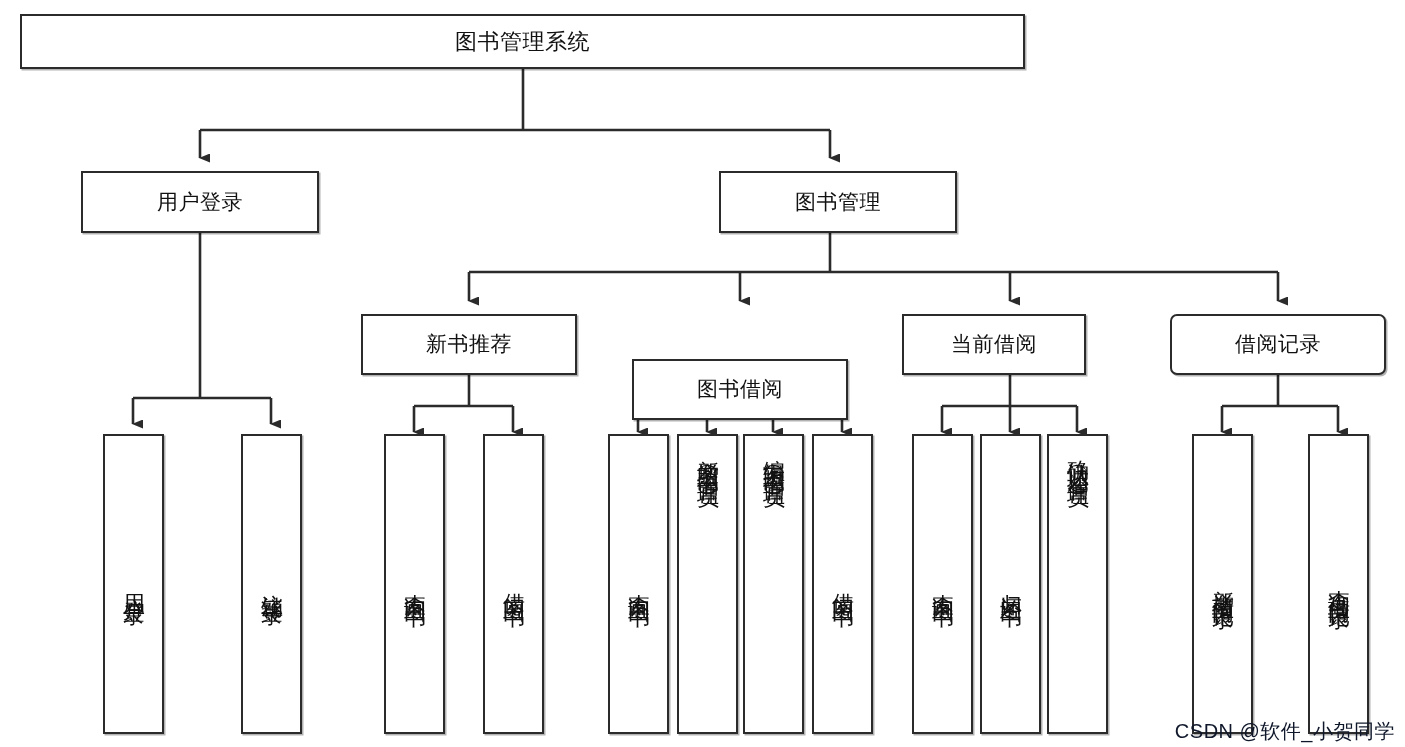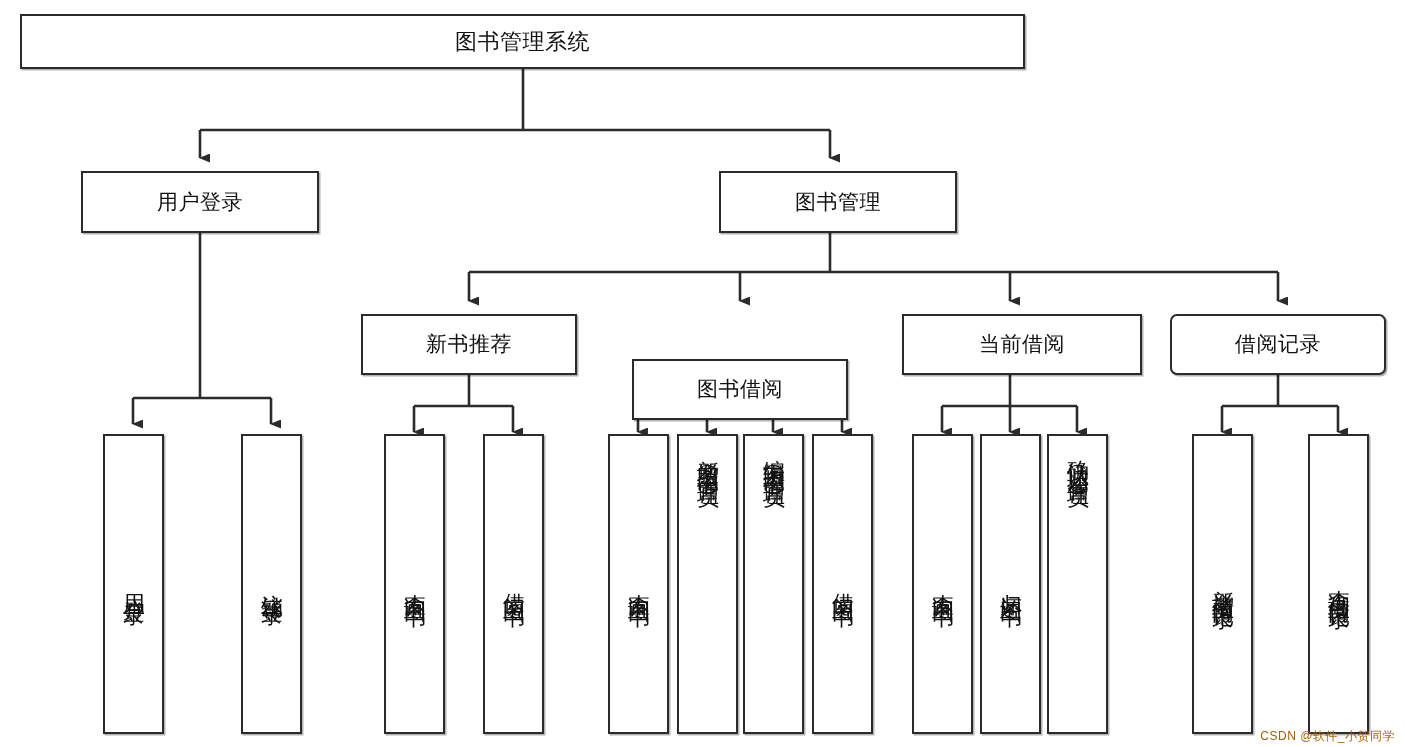--- a/index.html
+++ b/index.html
@@ -45,22 +45,22 @@
     letter-spacing:4px;
     white-space:nowrap;
     margin:0 auto;
   }
   .node.v.center{align-items:center;padding-top:0;}
 
   .watermark{
     position:absolute;
     right:10px;
     bottom:2px;
-    font-size:12px;
-    color:#a16207;
+    font-size:20px;
+    color:#0f172a;
     letter-spacing:0.5px;
     white-space:nowrap;
     text-align:center;
   }
 </style>
 </head>
 <body>
 
 <div id="stage">
 
@@ -124,21 +124,21 @@
   <div class="node h" style="left:711px;top:171px;width:238px;height:62px;margin-left:8px;">
     <span class="label">图书管理</span>
   </div>
 
   <div class="node h" style="left:361px;top:314px;width:216px;height:61px;">
     <span class="label">新书推荐</span>
   </div>
   <div class="node h" style="left:632px;top:314px;width:216px;height:61px;margin-top:45px;">
     <span class="label">图书借阅</span>
   </div>
-  <div class="node h" style="left:902px;top:314px;width:240px;height:61px;">
+  <div class="node h" style="left:902px;top:314px;width:184px;height:61px;">
     <span class="label">当前借阅</span>
   </div>
   <div class="node h" style="left:1170px;top:314px;width:216px;height:61px;border-radius:7px;">
     <span class="label">借阅记录</span>
   </div>
 
   <div class="node v center" style="left:103px;top:434px;width:61px;height:300px;">
     <span class="label">用户登录</span>
   </div>
   <div class="node v center" style="left:241px;top:434px;width:61px;height:300px;">

